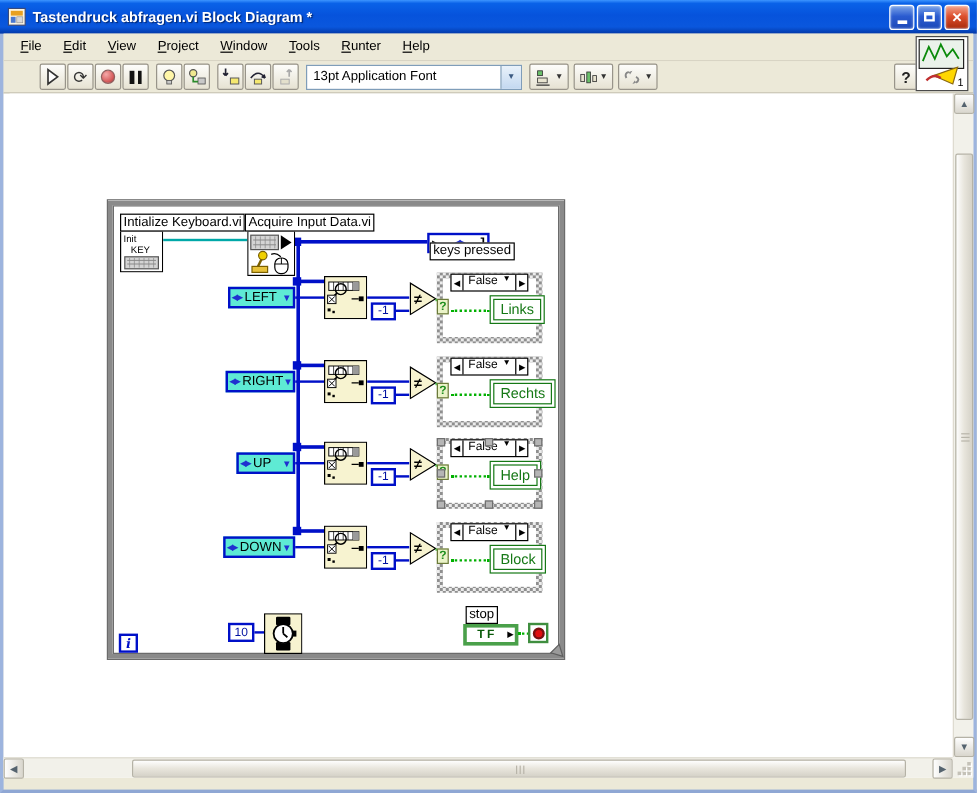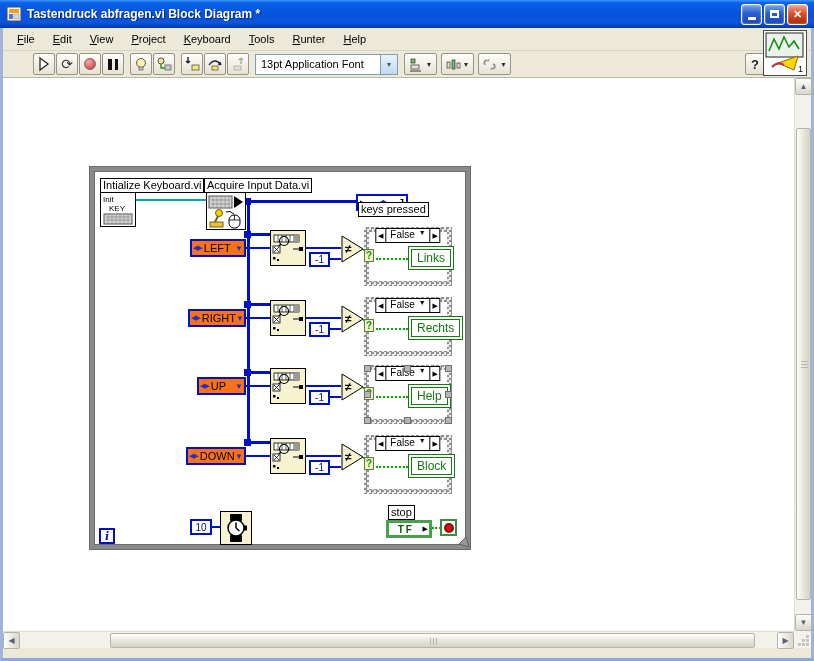--- a/index.html
+++ b/index.html
@@ -32,21 +32,21 @@
   
   .toolbar { position:absolute; left:0; right:0; top:51px; height:27px; background:#ECE9D8;
     display:flex; align-items:center; padding-left:30px; border-bottom:1px solid #BCB8A8; }
   .tool-btn { width:22px; height:22px; margin-right:1px; border:1px solid #98948A; border-radius:2px;
     background:linear-gradient(180deg,#FDFDFB,#E6E2D2); display:flex; align-items:center; justify-content:center; }
   .tool-gap { width:5px; }
   .abort-dot { width:12px; height:12px; border-radius:50%; background:radial-gradient(circle at 35% 30%,#F4A9A9,#D86060 60%,#A83030); border:1px solid #906060; }
   .pause-bars { display:flex; gap:3px; }
   .pause-bars i { display:block; width:3.5px; height:11px; background:#111; }
   .cont-glyph { font-size:14px; color:#333; line-height:1; }
-  .font-select { height:21px; width:143px; margin:0 6px 0 5px; background:#fff; border:1px solid #7F9DB9;
+  .font-select { height:21px; width:180px; margin:0 6px 0 5px; background:#fff; border:1px solid #7F9DB9;
     display:flex; align-items:center; font-size:11px; }
   .font-select .fs-text { flex:1; padding-left:5px; white-space:nowrap; }
   .fs-arrow { width:17px; height:19px; background:linear-gradient(180deg,#E9F2FB,#C3D8F0); border-left:1px solid #7F9DB9;
     display:flex; align-items:center; justify-content:center; font-size:7px; color:#3B5A82; }
   .dd-btn { width:33px; height:22px; margin-right:4px; border:1px solid #98948A; border-radius:2px;
     background:linear-gradient(180deg,#FDFDFB,#E6E2D2); display:flex; align-items:center; justify-content:center; gap:2px; }
   .dd-btn .dd-arr { font-size:7px; color:#333; }
   .help-btn { margin-left:auto; margin-right:46px; width:20px; height:22px; border:1px solid #98948A; border-radius:2px;
     background:linear-gradient(180deg,#FDFDFB,#E6E2D2); color:#222; font-weight:bold; font-size:13px;
     display:flex; align-items:center; justify-content:center; }
@@ -95,21 +95,21 @@
 
   .row { position:absolute; left:0; width:466px; height:66px; }
   .r1 { top:144px; } .r2 { top:214px; } .r3 { top:282px; } .r4 { top:352px; }
 
   .row .jdot { left:236px; top:9px; }
   .w-array { left:239px; top:11px; width:24px; height:3px; }
   .w-enum  { left:238px; top:25px; width:25px; height:2px; }
   .w-out   { left:298px; top:25px; width:35px; height:2px; }
   .w-const { left:322px; top:36px; width:11px; height:2px; }
 
-  .enum { position:absolute; top:17px; height:18px; border:2px solid #0010C8; background:#f97316;
+  .enum { position:absolute; top:17px; height:18px; border:2px solid #0010C8; background:#5eead4;
     display:flex; align-items:center; }
   .r1 .enum { left:182px; width:56px; } .r2 .enum { left:180px; width:58px; }
   .r3 .enum { left:189px; width:49px; } .r4 .enum { left:178px; width:60px; }
   .enum .incdec { color:#2030D0; font-size:7px; letter-spacing:-1px; padding:0 1px; }
   .enum .elabel { flex:1; font-size:11px; color:#000; padding-left:1px; }
   .enum .ddown  { color:#2030D0; font-size:8px; padding-right:1px; }
 
   .searchicon { position:absolute; left:262px; top:8px; }
   .neq { position:absolute; left:333px; top:13px; }
   .gw-row { left:355px; top:27px; width:10px; }
@@ -175,21 +175,21 @@
         <i class="glyph-max"></i>
       </span>
     <span class="tb-btn tb-close">✕</span>
   </div>
 
   <div class="menubar">
     <span class="menu-item">File</span>
     <span class="menu-item">Edit</span>
     <span class="menu-item">View</span>
     <span class="menu-item">Project</span>
-    <span class="menu-item">Keyboard</span>
+    <span class="menu-item">Window</span>
     <span class="menu-item">Tools</span>
     <span class="menu-item">Runter</span>
     <span class="menu-item">Help</span>
   </div>
 
   <div class="toolbar">
     <span class="tool-btn">
       <svg width="16" height="16">
         <polygon points="4,2 12,8 4,14" fill="#FDFDFD" stroke="#333" stroke-width="1.4"></polygon>
         </svg>

